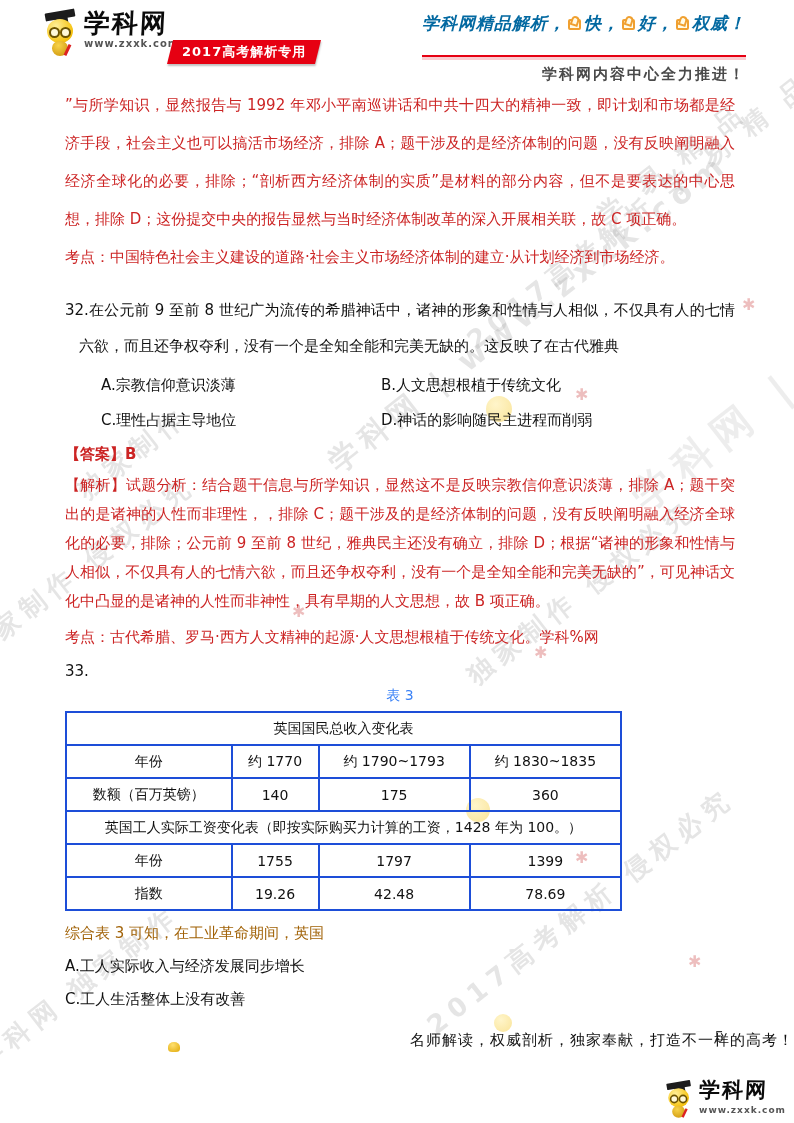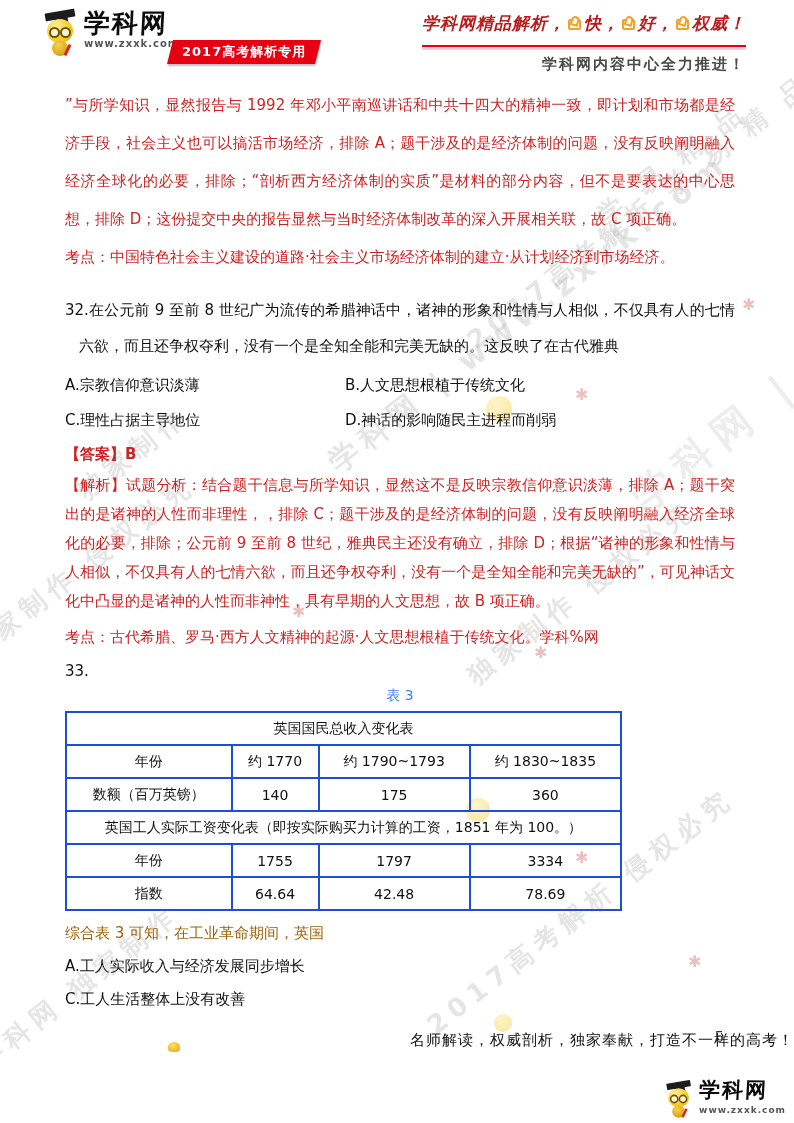--- a/index.html
+++ b/index.html
@@ -42,39 +42,39 @@
   .mascot .body{position:absolute;top:31px;left:6px;width:16px;height:15px;border-radius:45% 45% 50% 50%;
       background:radial-gradient(circle at 40% 30%,#f8d34a,#c98f05);}
   .mascot .pencil{position:absolute;top:34px;left:20px;width:3px;height:12px;background:#d22;transform:rotate(25deg);}
   .logo-block{margin-left:6px;}
   .site-name{font-size:26px;font-weight:900;letter-spacing:2px;color:#0b0b0b;line-height:26px;transform:skewX(-3deg);}
   .site-url{font-size:10px;font-weight:bold;color:#555;letter-spacing:1px;margin-top:2px;}
   .badge{position:absolute;left:170px;top:40px;background:#e60012;transform:skewX(-14deg);
       padding:3px 12px;box-shadow:1px 2px 2px rgba(0,0,0,.25);}
   .badge span{display:block;transform:skewX(14deg);color:#fff;font-weight:bold;font-size:13px;letter-spacing:1px;}
   .header-right{position:absolute;right:48px;top:12px;text-align:right;}
-  .slogan{display:inline-block;color:#b91c1c;font-weight:bold;font-size:17px;font-style:italic;
-      letter-spacing:1px;padding-bottom:10px;border-bottom:2px solid #e60012;
+  .slogan{display:inline-block;color:#0369a1;font-weight:bold;font-size:17px;font-style:italic;
+      letter-spacing:1px;padding-bottom:20px;border-bottom:2px solid #e60012;
       box-shadow:0 3px 0 rgba(230,0,18,.2);}
   .thumb{display:inline-block;width:14px;height:13px;position:relative;margin:0 2px;vertical-align:-1px;}
   .thumb::before{content:"";position:absolute;left:0;bottom:0;width:9px;height:7px;
       border:2px solid #f0a030;border-radius:2px;background:#fffbe8;}
   .thumb::after{content:"";position:absolute;left:3px;top:-1px;width:4px;height:6px;
       border:2px solid #f0a030;border-radius:4px 4px 0 0;background:#fffbe8;transform:rotate(18deg);}
   .subline{margin-top:8px;color:#4a4a4a;font-size:15px;font-weight:bold;letter-spacing:2px;}
 
   
   .content{position:absolute;left:65px;top:86px;width:670px;font-size:15px;}
   .red{color:#cc2424;}
   .jz{text-align:justify;}
   .para-intro{line-height:38px;}
   .kaodian-1{line-height:38px;}
   .q32-stem{margin-top:16px;line-height:36px;padding-left:14px;text-indent:-14px;color:#111;}
   .opt-row{display:flex;height:28px;line-height:28px;margin-top:7px;color:#111;}
-  .opt-left{width:280px;flex:none;}
+  .opt-left{width:280px;flex:none;margin-left:36px;}
   .answer-line{margin-top:7px;line-height:26px;font-weight:bold;}
   .analysis{margin-top:4px;line-height:29px;}
   .kaodian-2{margin-top:8px;line-height:26px;}
   .qnum{margin-top:8px;line-height:26px;color:#111;}
   .tbl-caption{margin-top:1px;line-height:20px;text-align:center;color:#3b82f6;font-size:14px;}
   table.data{border-collapse:collapse;margin-top:6px;width:557px;border:2px solid #2b2b2b;}
   table.data td{border:2px solid #1d4ed8;height:31px;text-align:center;font-size:14px;color:#111;padding:0 4px;}
   .stem-33{margin-top:10px;line-height:24px;color:#a16207;}
   .opt-33{margin-top:9px;line-height:24px;color:#111;}
 
@@ -165,31 +165,31 @@
           <td>约 1790~1793</td>
           <td>约 1830~1835</td>
         </tr>
         <tr>
           <td>数额（百万英镑）</td>
           <td>140</td>
           <td>175</td>
           <td>360</td>
         </tr>
         <tr>
-          <td colspan="4">英国工人实际工资变化表（即按实际购买力计算的工资，1851 年为 100。）</td>
+          <td colspan="4">英国工人实际工资变化表（即按实际购买力计算的工资，1428 年为 100。）</td>
         </tr>
         <tr>
           <td>年份</td>
           <td>1755</td>
           <td>1797</td>
-          <td>3334</td>
+          <td>1399</td>
         </tr>
         <tr>
           <td>指数</td>
-          <td>64.64</td>
+          <td>19.26</td>
           <td>42.48</td>
           <td>78.69</td>
         </tr>
       </tbody>
     </table>
 
     <div class="stem-33">综合表 3 可知，在工业革命期间，英国</div>
     <div class="opt-33">A.工人实际收入与经济发展同步增长</div>
     <div class="opt-33">C.工人生活整体上没有改善</div>
   </div>

